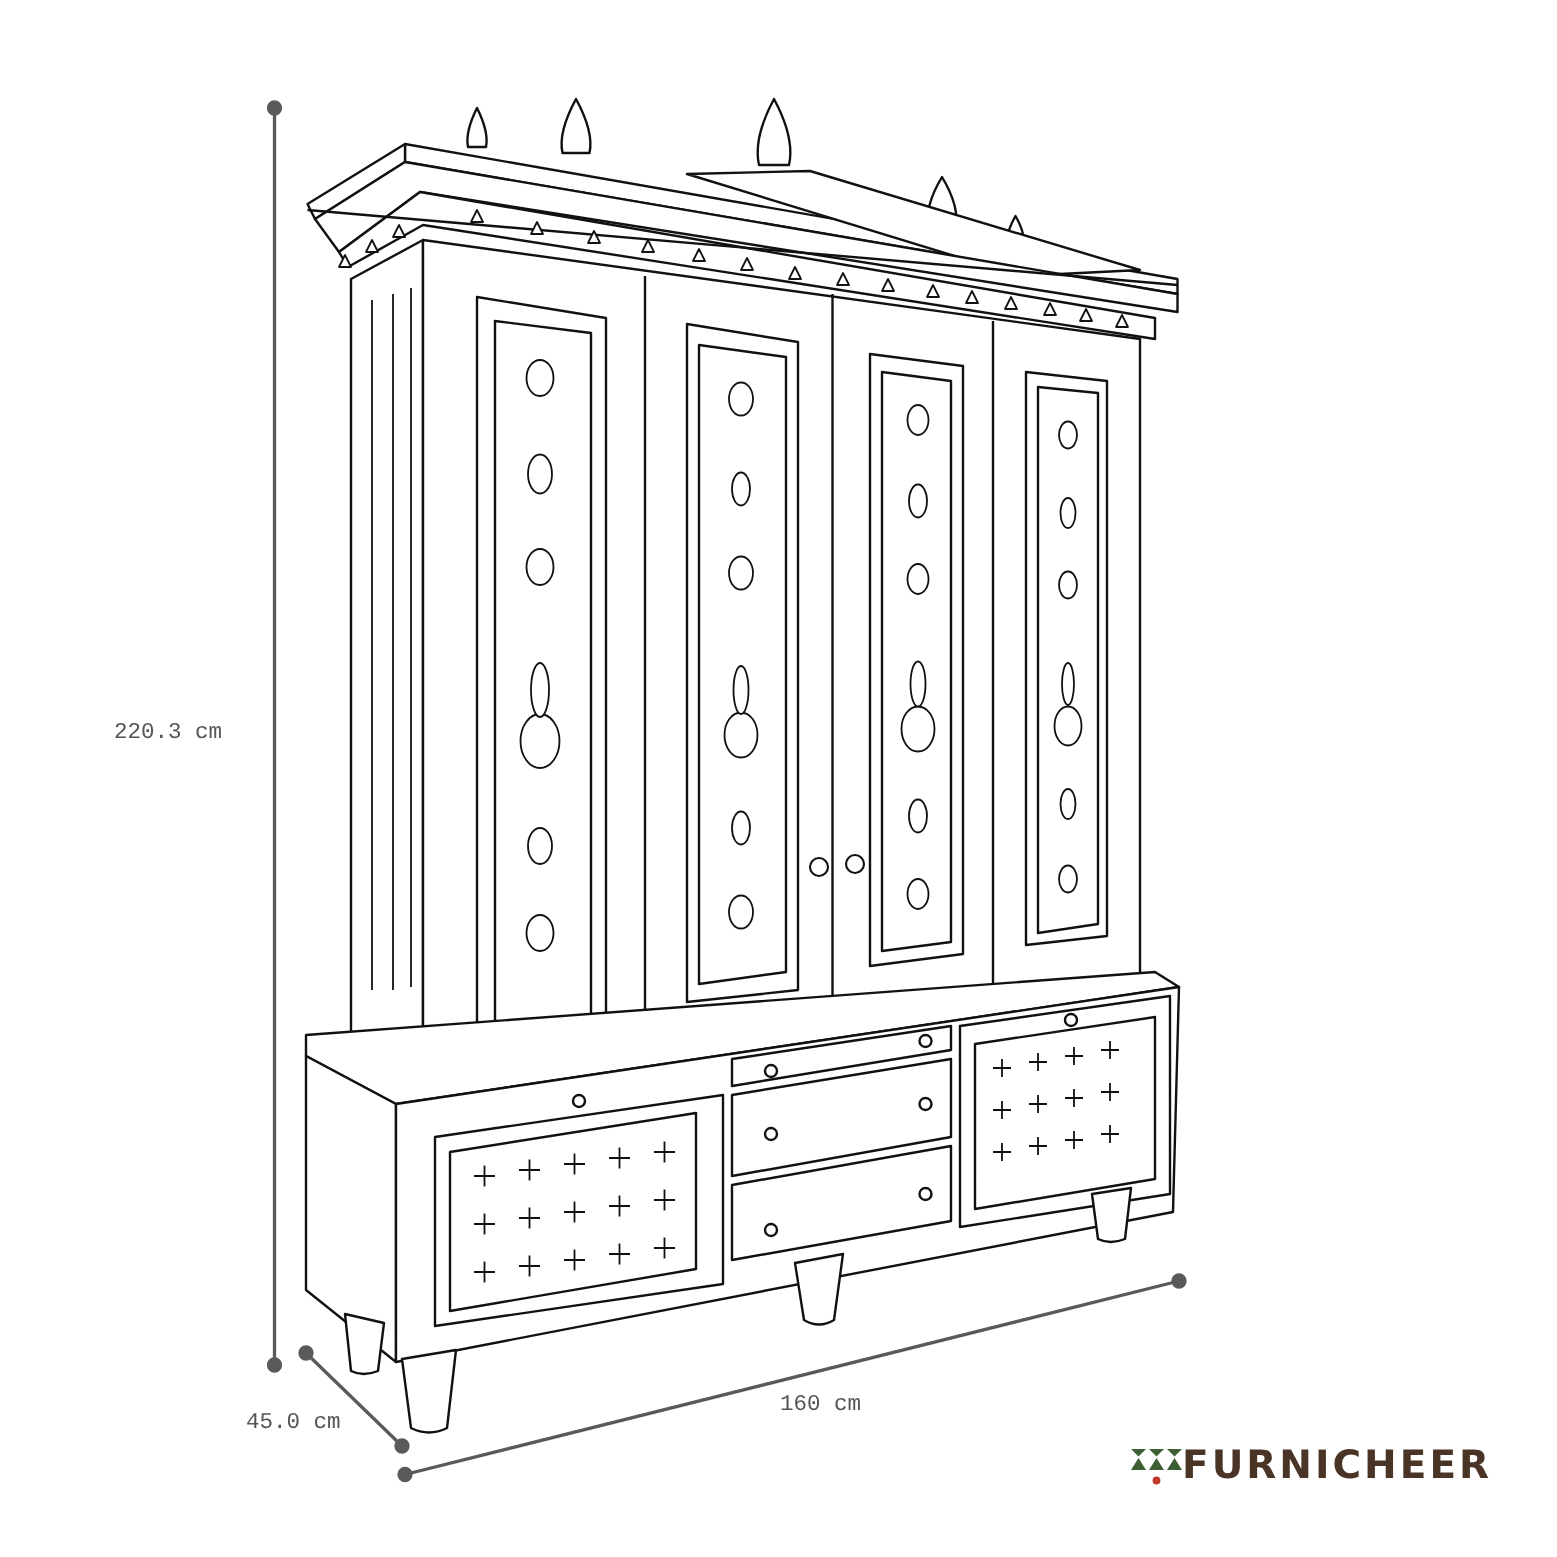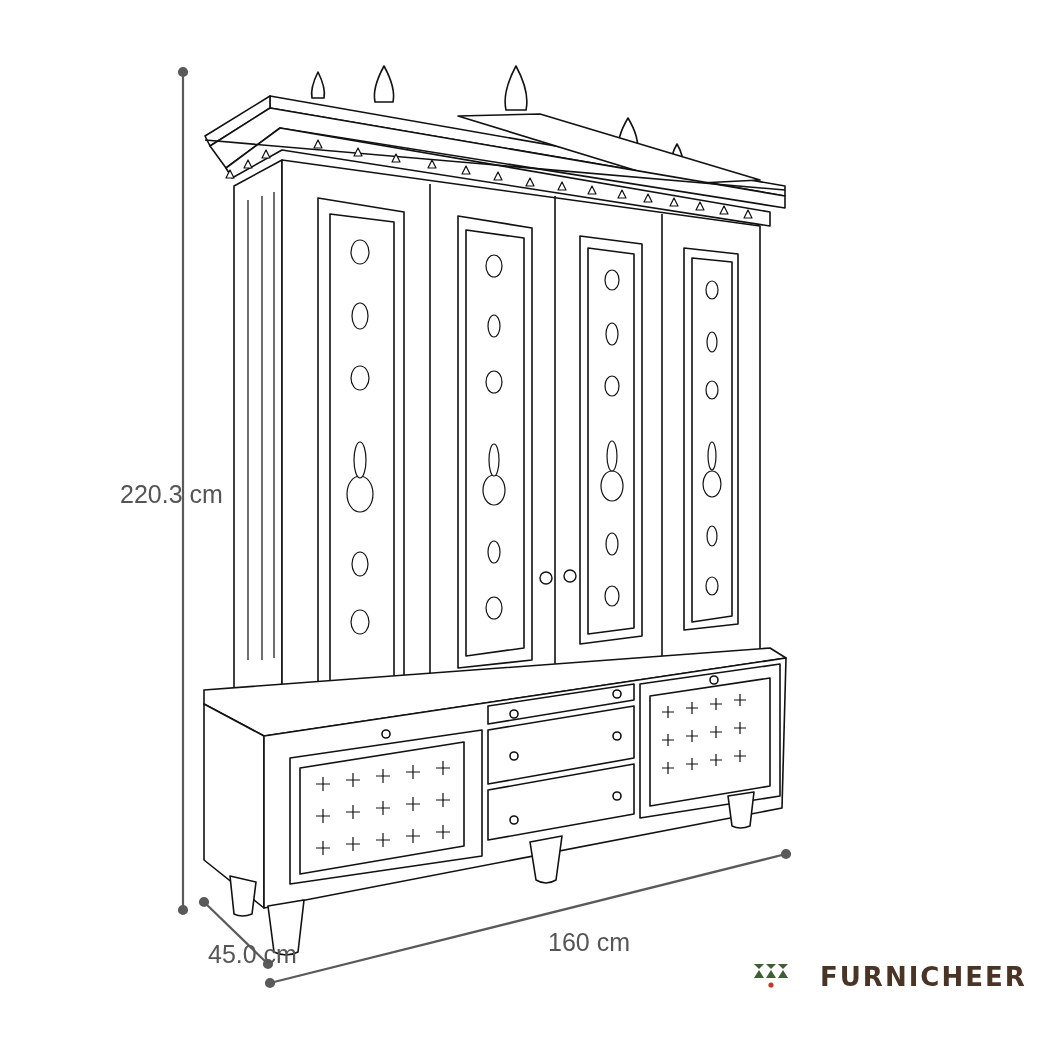--- a/index.html
+++ b/index.html
@@ -1,21 +1,21 @@
 <!DOCTYPE html>
 <html><head>
 <meta charset="utf-8">
 <style>
   html, body { margin: 0; padding: 0; background: #ffffff; }
   body { width: 1038px; height: 1038px; position: relative; overflow: hidden;
          font-family: "DejaVu Sans", sans-serif; }
   #stage { position: absolute; left: 0; top: 0; width: 1038px; height: 1038px; }
-  .dim-label { position: absolute; color: #555555; font-size: 25px;
-               font-family: Liberation Sans, sans-serif; white-space: nowrap; margin-left: 44px; }
-  #brand { position: absolute; left: 754px; top: 962px; display: flex; align-items: flex-start; gap: 32px; }
+  .dim-label { position: absolute; color: #555555; font-size: 15px;
+               font-family: Liberation Mono, monospace; white-space: nowrap; }
+  #brand { position: absolute; left: 754px; top: 962px; display: flex; align-items: flex-end; gap: 0; }
   #brand-name { color: #4a3426; font-family: "DejaVu Sans", sans-serif; font-weight: bold;
                 font-size: 26px; letter-spacing: 2px; }
 </style>
 </head>
 <body>
 
 <div id="stage">
   <svg width="1038" height="1038" viewBox="0 0 1038 1038" xmlns="http://www.w3.org/2000/svg">
 
     <g stroke="#5a5a5a" stroke-width="2.2" fill="#5a5a5a">
@@ -169,21 +169,21 @@
         <path d="M230 876 L256 882 L252 914 Q242 918 234 914z"></path>
         <path d="M268 906 L304 900 L298 952 Q286 958 274 952z"></path>
         <path d="M530 842 L562 836 L556 880 Q546 886 536 880z"></path>
         <path d="M728 796 L754 792 L750 826 Q740 830 732 826z"></path>
       </g>
     </g>
   </svg>
 
   <div class="dim-label" style="left:76px; top:480px;">220.3 cm</div>
   <div class="dim-label" style="left:164px; top:940px;">45.0 cm</div>
-  <div class="dim-label" style="left:504px; top:928px;">160 cm</div>
+  <div class="dim-label" style="left:520px; top:928px;">160 cm</div>
 
   <div id="brand">
     <svg width="34" height="28" viewBox="0 0 34 28">
       <g fill="#3e5e34">
         <path d="M0 2 h10 l-5 5z"></path>
           <path d="M12 2 h10 l-5 5z"></path>
           <path d="M24 2 h10 l-5 5z"></path>
         <path d="M5 8 l5 8 h-10z"></path>
           <path d="M17 8 l5 8 h-10z"></path>
           <path d="M29 8 l5 8 h-10z"></path>

